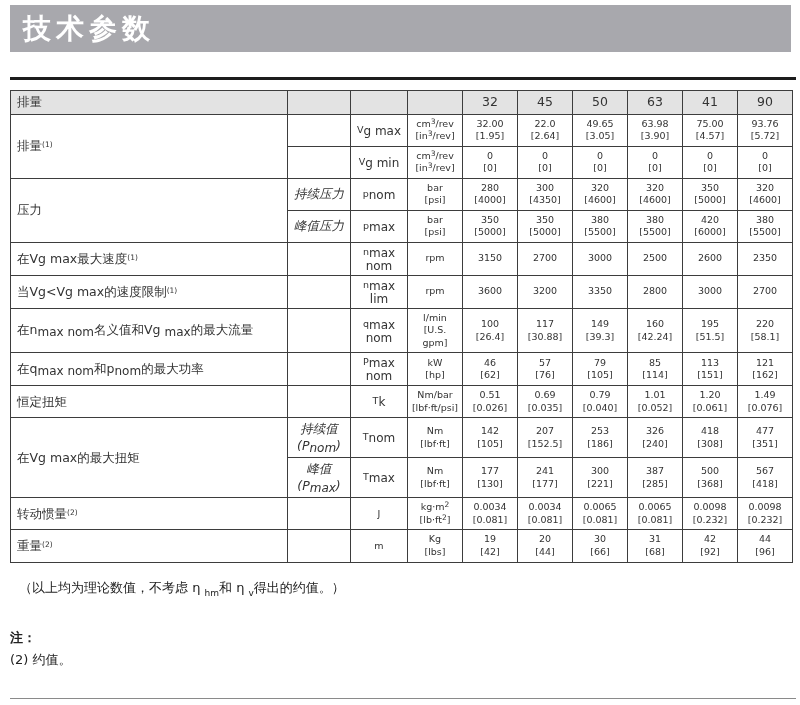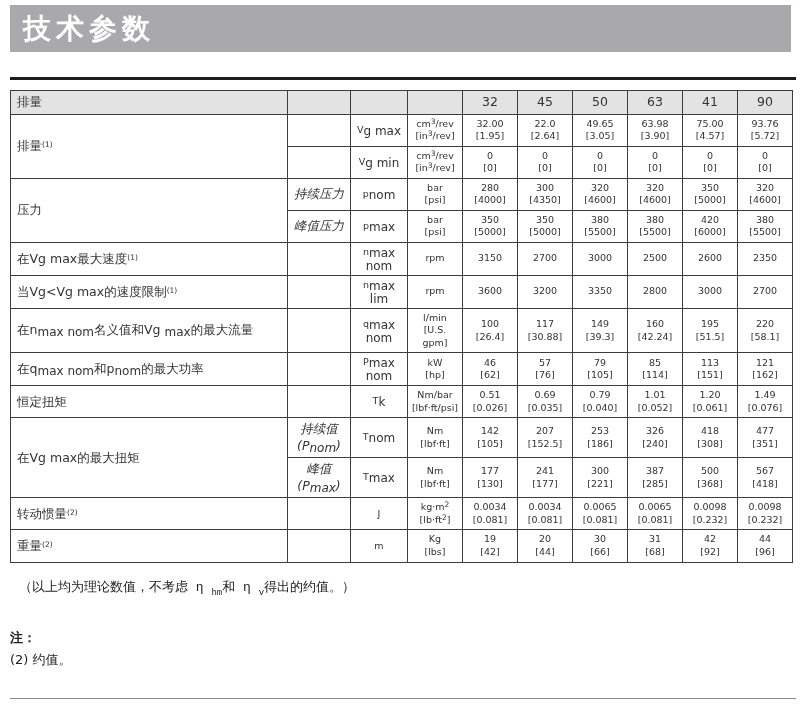--- a/index.html
+++ b/index.html
@@ -40,21 +40,21 @@
   table.spec tr.header-row td {
     background:#e3e3e3; height:15px; font-size:12.5px;
   }
   table.spec tr.header-row td.c-size { font-weight:normal; }
   table.spec tr.header-row td.c-label { font-weight:normal; }
   table.spec sub { font-size:12px; vertical-align:-2px; line-height:1;text-align:center; }
   table.spec sup { font-size:7.5px; vertical-align:3px; line-height:1; }
   .val-alt { }
 
   .notes { margin-top:14px; font-size:13px; color:#222; line-height:1.75; }
-  .notes .indent { padding-left:9px;font-family:Liberation Mono, monospace; }
+  .notes .indent { padding-left:9px; }
   .notes sub { font-size:9px; }
 
   .footnotes { margin-top:26px; font-size:13px; color:#222; line-height:1.7; }
   .fn-heading { font-weight:bold; }
 
   .bottom-rule {
     position:absolute; left:10px; bottom:6px; width:786px;
     border-top:1px solid #8a8a8a; height:0;
   }
 </style>

